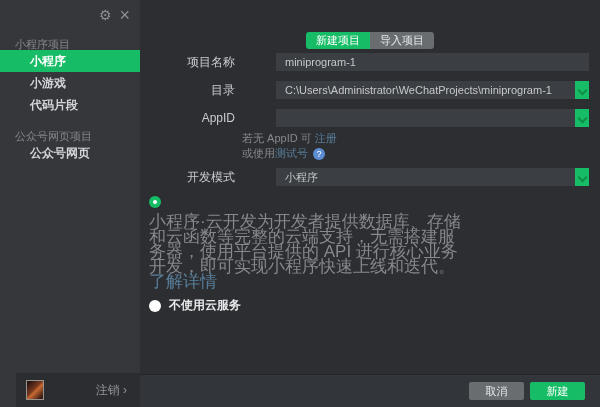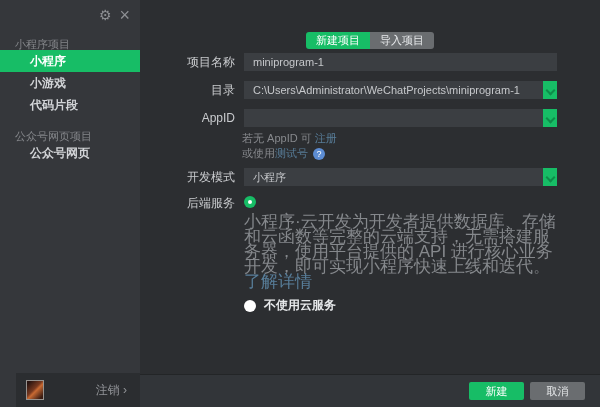--- a/index.html
+++ b/index.html
@@ -48,21 +48,21 @@
     position:absolute; top:8px; left:50%; transform:translateX(-50%);
     display:flex; border-radius:3px; overflow:hidden; height:17px;margin-top:24px;
   }
   .tab {
     padding:0 10px; line-height:17px; font-size:11px; color:#e8eaec;
     background:#6a6d70; cursor:pointer; white-space:nowrap;
   }
   .tab.active { background:var(--accent); color:#ffffff; }
 
   .form { position:absolute; top:53px; left:0; width:100%; }
-  .row { display:flex; margin-bottom:10px; }
+  .row { display:flex; margin-bottom:10px;gap:32px; }
   .row-label {
     width:95px; text-align:right; flex-shrink:0;
     font-size:12px; color:#c9cbce; line-height:18px;
   }
   .row-field { margin-left:9px; width:313px; position:relative; }
   .text-input, .combo {
     width:100%; height:18px; background:#3b3e42; border:none; outline:none;
     color:#c6c8cb; font-size:11px; font-family:inherit;
     padding:0 4px 0 9px; line-height:18px;
   }
@@ -184,34 +184,33 @@
 
       <div class="row">
         <div class="row-label">开发模式</div>
         <div class="row-field">
           <div class="combo">小程序</div>
           <div class="combo-btn"><span></span></div>
         </div>
       </div>
 
       <div class="row" style="margin-bottom:0;">
-        <div class="row-label" style="line-height:14px;">后端服务</div>
         <div class="row-field" style="width:320px;">
           <div class="radio-row">
             <span class="radio checked"></span>
           </div>
           <div class="radio-desc"><span>小程序·云开发为开发者提供数据库、存储和云函数等完整的云端支持，无需搭建服务器，使用平台提供的 API 进行核心业务开发，即可实现小程序快速上线和迭代。</span> <a class="link">了解详情</a></div>
           <div class="radio-row">
             <span class="radio"></span>
             <span class="radio-label">不使用云服务</span>
           </div>
         </div>
       </div>
 
     </div>
 
     <div class="main-footer">
+      <button class="btn">取消</button>
       <button class="btn primary">新建</button>
-      <button class="btn">取消</button>
     </div>
 
   </main>
 </div>
 
 </body></html>

